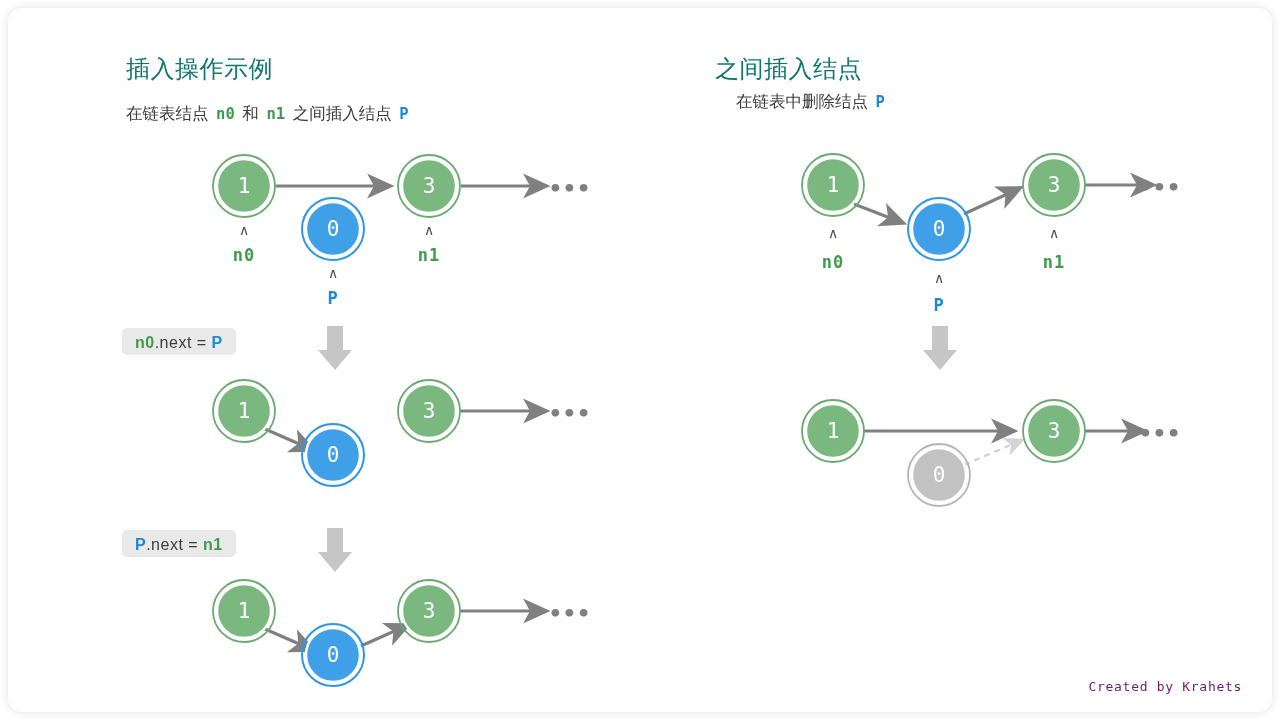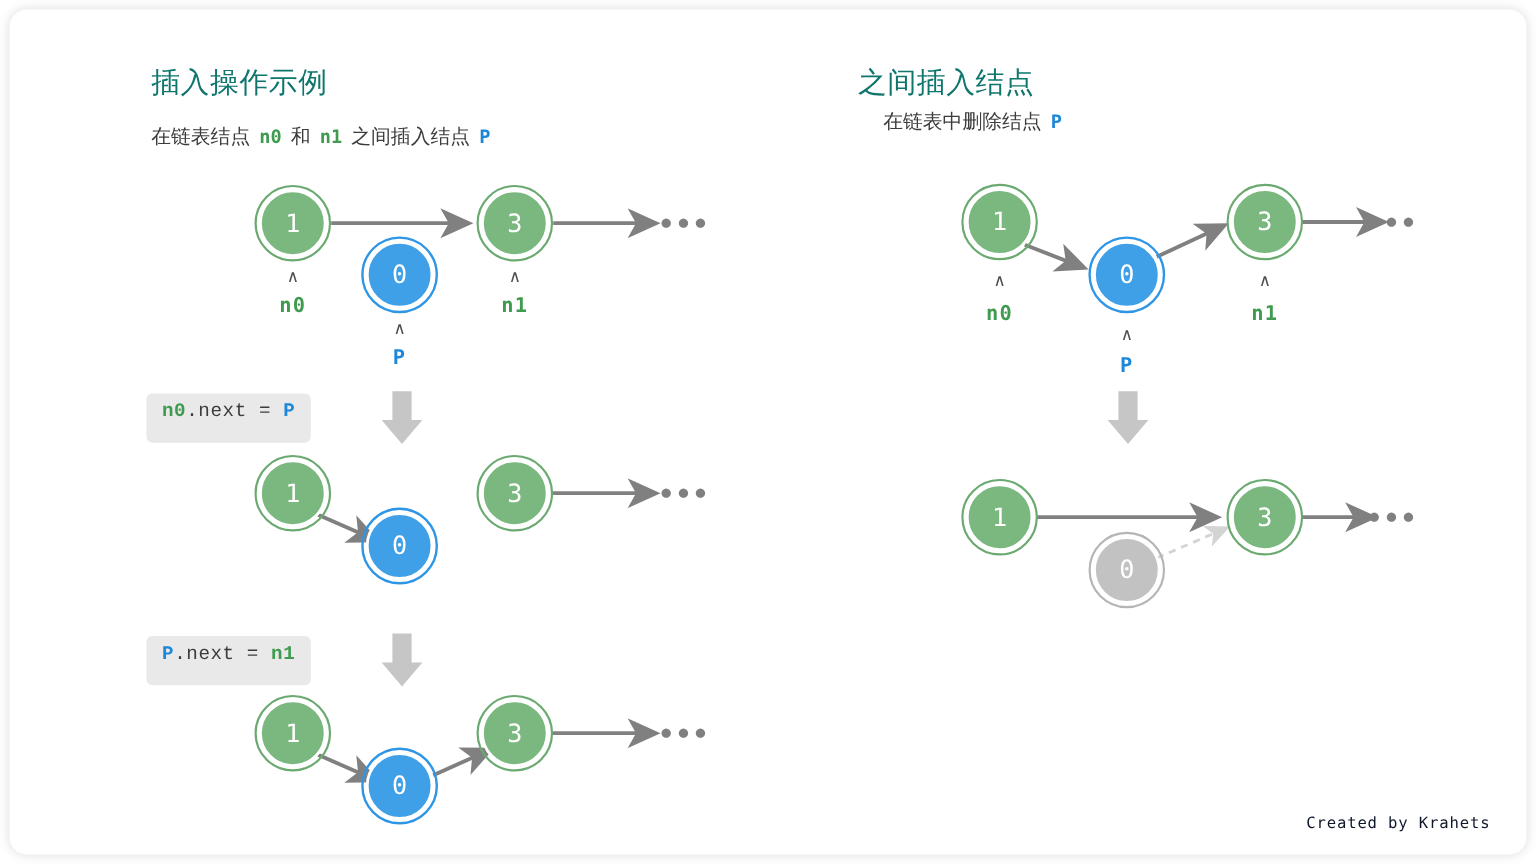--- a/index.html
+++ b/index.html
@@ -48,38 +48,38 @@
     font-size: 15.5px;
     padding: 0 3px;
   }
   .green-tok { color: #3f9b4f; }
   .blue-tok  { color: #1d87d8; }
 
   .code-chip {
     position: absolute;
     background: #e9e9e9;
     border-radius: 5px;
-    padding: 6px 13px 17px 13px;
-    font-family: Liberation Mono, monospace;
+    padding: 6px 13px 3px 13px;
+    font-family: Liberation Sans, sans-serif;
     font-size: 16px;
     color: #3c3c3c;
     white-space: nowrap;
     letter-spacing: 0.5px;
   }
   .code-chip b { font-weight: bold; }
 
   .down-arrow { position: absolute; }
 
   .credit {
     position: absolute;
     right: 30px;
     bottom: 18px;
     font-family: "DejaVu Sans Mono", monospace;
     font-size: 13px;
-    color: #0f172a;
+    color: #701a75;
     letter-spacing: 0.7px;
     white-space: nowrap;
   }
   svg.stage { position: absolute; left: 0; top: 0; overflow: visible; }
   text { font-family: "DejaVu Sans Mono", monospace; }
   .node-val { font-size: 21px; fill: #ffffff; text-anchor: middle; dominant-baseline: central; }
   .ptr-label { font-size: 17px; font-weight: bold; text-anchor: middle; dominant-baseline: central; letter-spacing: 1px; }
   .caret { font-size: 14px; fill: #4d4d4d; text-anchor: middle; dominant-baseline: central; font-family: "Liberation Sans", sans-serif; }
   .dots { font-size: 22px; fill: #808080; text-anchor: middle; dominant-baseline: central; font-weight: bold; letter-spacing: 1px; }
 </style>

